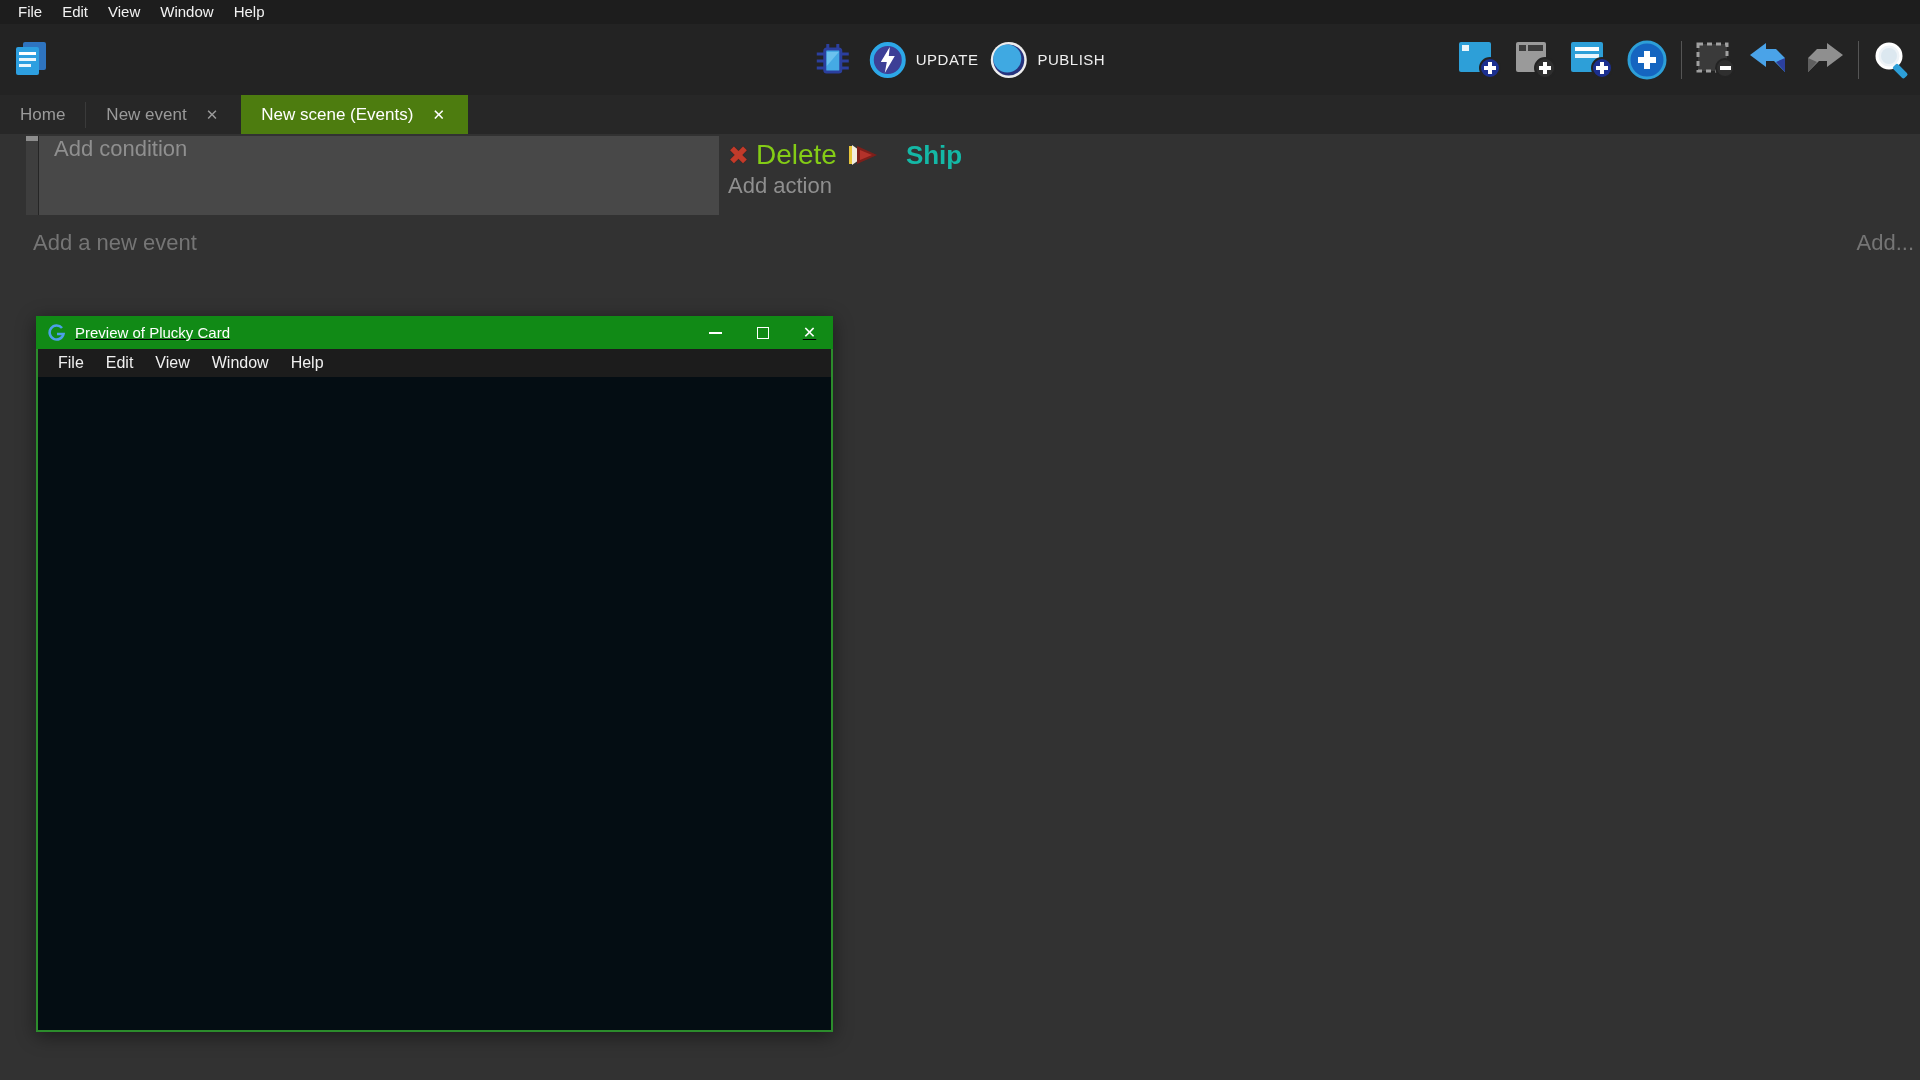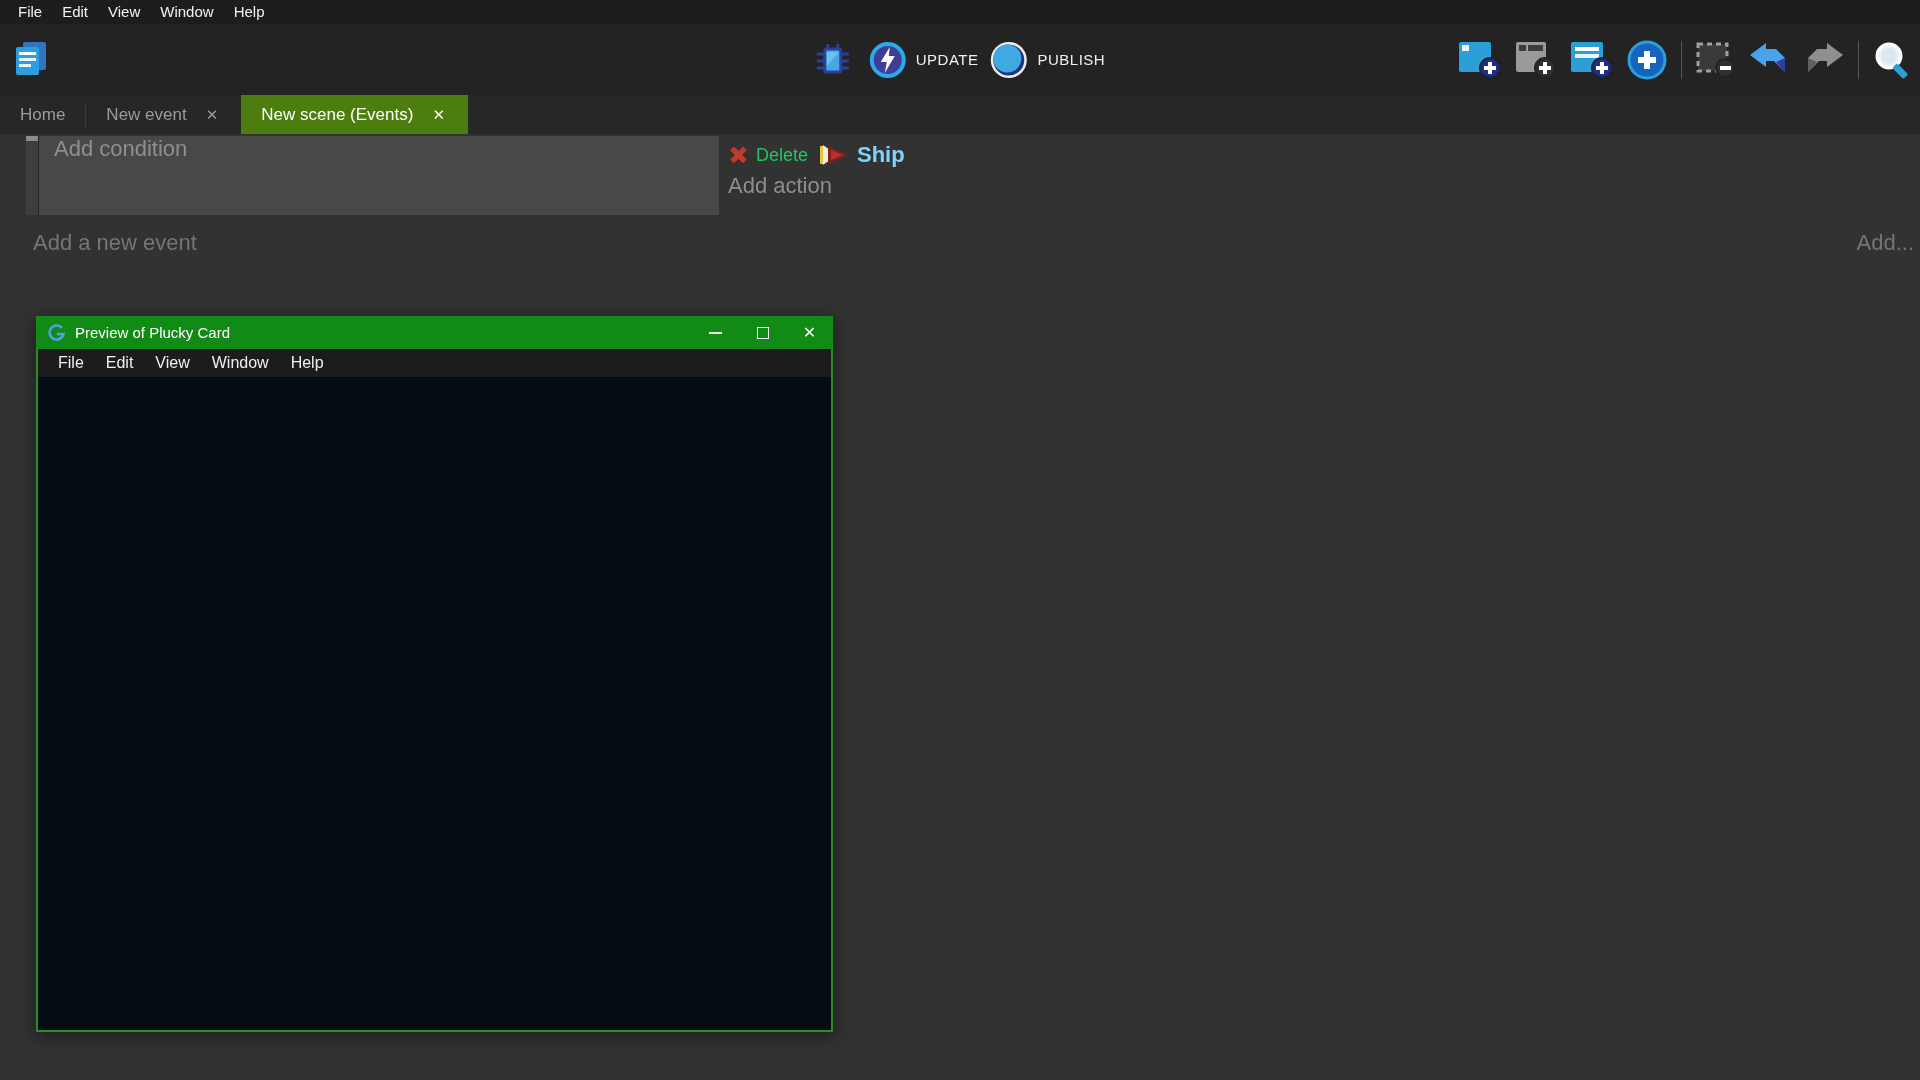--- a/index.html
+++ b/index.html
@@ -33,30 +33,30 @@
   .events { position:absolute; top:134px; left:0; right:0; bottom:0; background:#323232; }
   .event-row { position:absolute; top:2px; left:26px; right:0; height:79px; display:flex; }
   .event-grip { width:13px; background:#3e3e3e; border-right:1px solid #252525; position:relative; }
   .event-grip::before { content:""; position:absolute; top:0; left:0; right:0; height:5px; background:#8d8d8d; }
   .conditions { width:680px; background:#484848; padding:0 0 0 15px; }
   .placeholder { font-size:22px; color:#8f8f8f; cursor:text; }
   .actions { flex:1; padding-left:9px; padding-top:4px; }
   .action-line { display:flex; align-items:center; gap:7px; height:30px; }
   .delete-x { color:#c23b2a; font-size:25px; font-weight:bold; line-height:1;
               text-shadow:0 0 1px #5a1510; cursor:pointer; }
-  .action-verb { color:#22c55e; font-size:18px;text-align:center; }
-  .ship-name { color:#7dd3fc; font-size:22px; font-weight:bold; }
+  .action-verb { color:#84cc16; font-size:28px;text-align:center; }
+  .ship-name { color:#14b8a6; font-size:26px; font-weight:bold;margin-left:20px; }
   .add-action { margin-top:3px; }
   .add-event-line { position:absolute; top:96px; left:33px; right:6px; display:flex; justify-content:space-between; }
   .add-dim { font-size:22px; color:#757575; cursor:pointer;text-align:center; }
 
   
   .preview { position:absolute; left:36px; top:182px; width:797px; height:716px; z-index:10;
              box-shadow:0 4px 18px rgba(0,0,0,.45); }
-  .ptitlebar { height:33px; background:#118a16; display:flex; align-items:center; padding:0 0 0 12px; }
+  .ptitlebar { height:33px; background:#118a16; display:flex; align-items:center; padding:0 0 0 12px;text-decoration:underline; }
   .ptitle { color:#fff; font-size:15px; margin-left:9px; }
   .pcontrols { margin-left:auto; display:flex; height:33px; }
   .pctrl { width:47px; display:flex; align-items:center; justify-content:center; color:#fff; cursor:pointer; }
   .min-bar { width:13px; height:2px; background:#fff; }
   .max-box { width:12px; height:12px; border:1.5px solid #fff; }
   .close-glyph { font-size:16px; }
   .pmenubar { height:28px; background:#1c1c1c; border-left:2px solid #2c8c2c; border-right:2px solid #2c8c2c;
               display:flex; align-items:center; padding-left:9px; }
   .pmenubar .mitem { color:#f0f0f0; font-size:16px; padding:0 11px; cursor:default; }
   .pcontent { height:655px; background:#040d13; border:2px solid #2c8c2c; border-top:none; }

